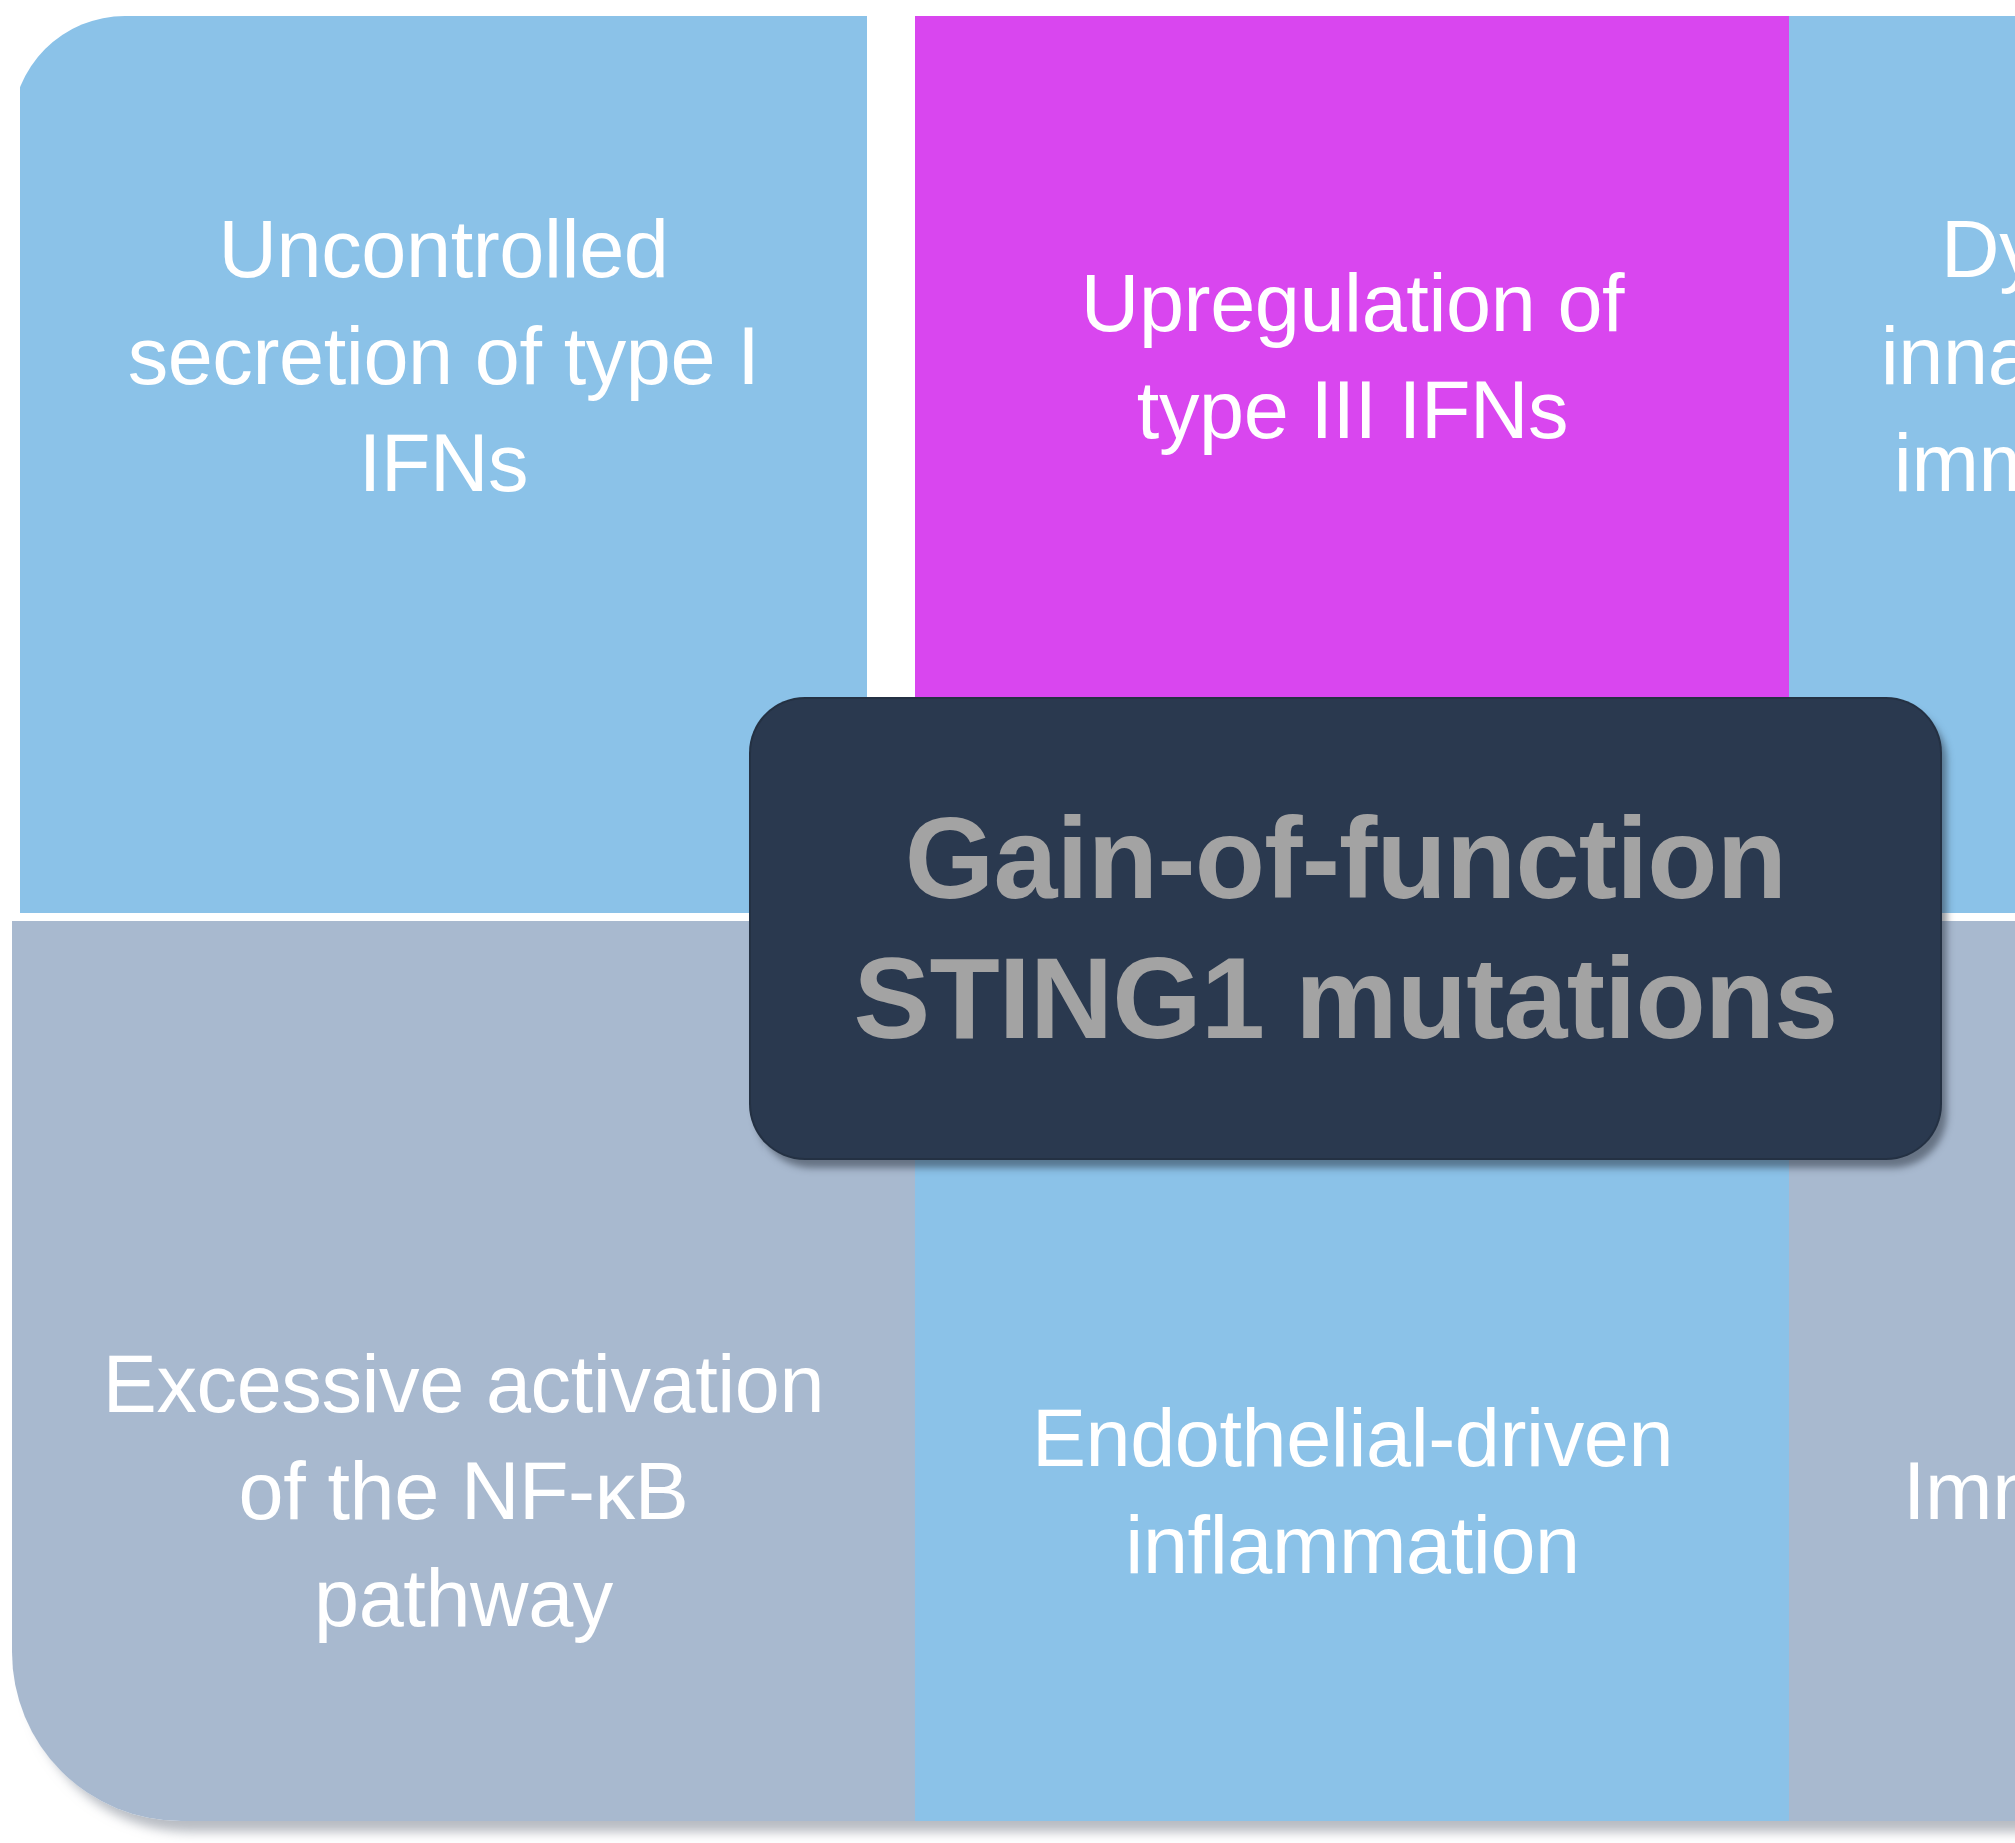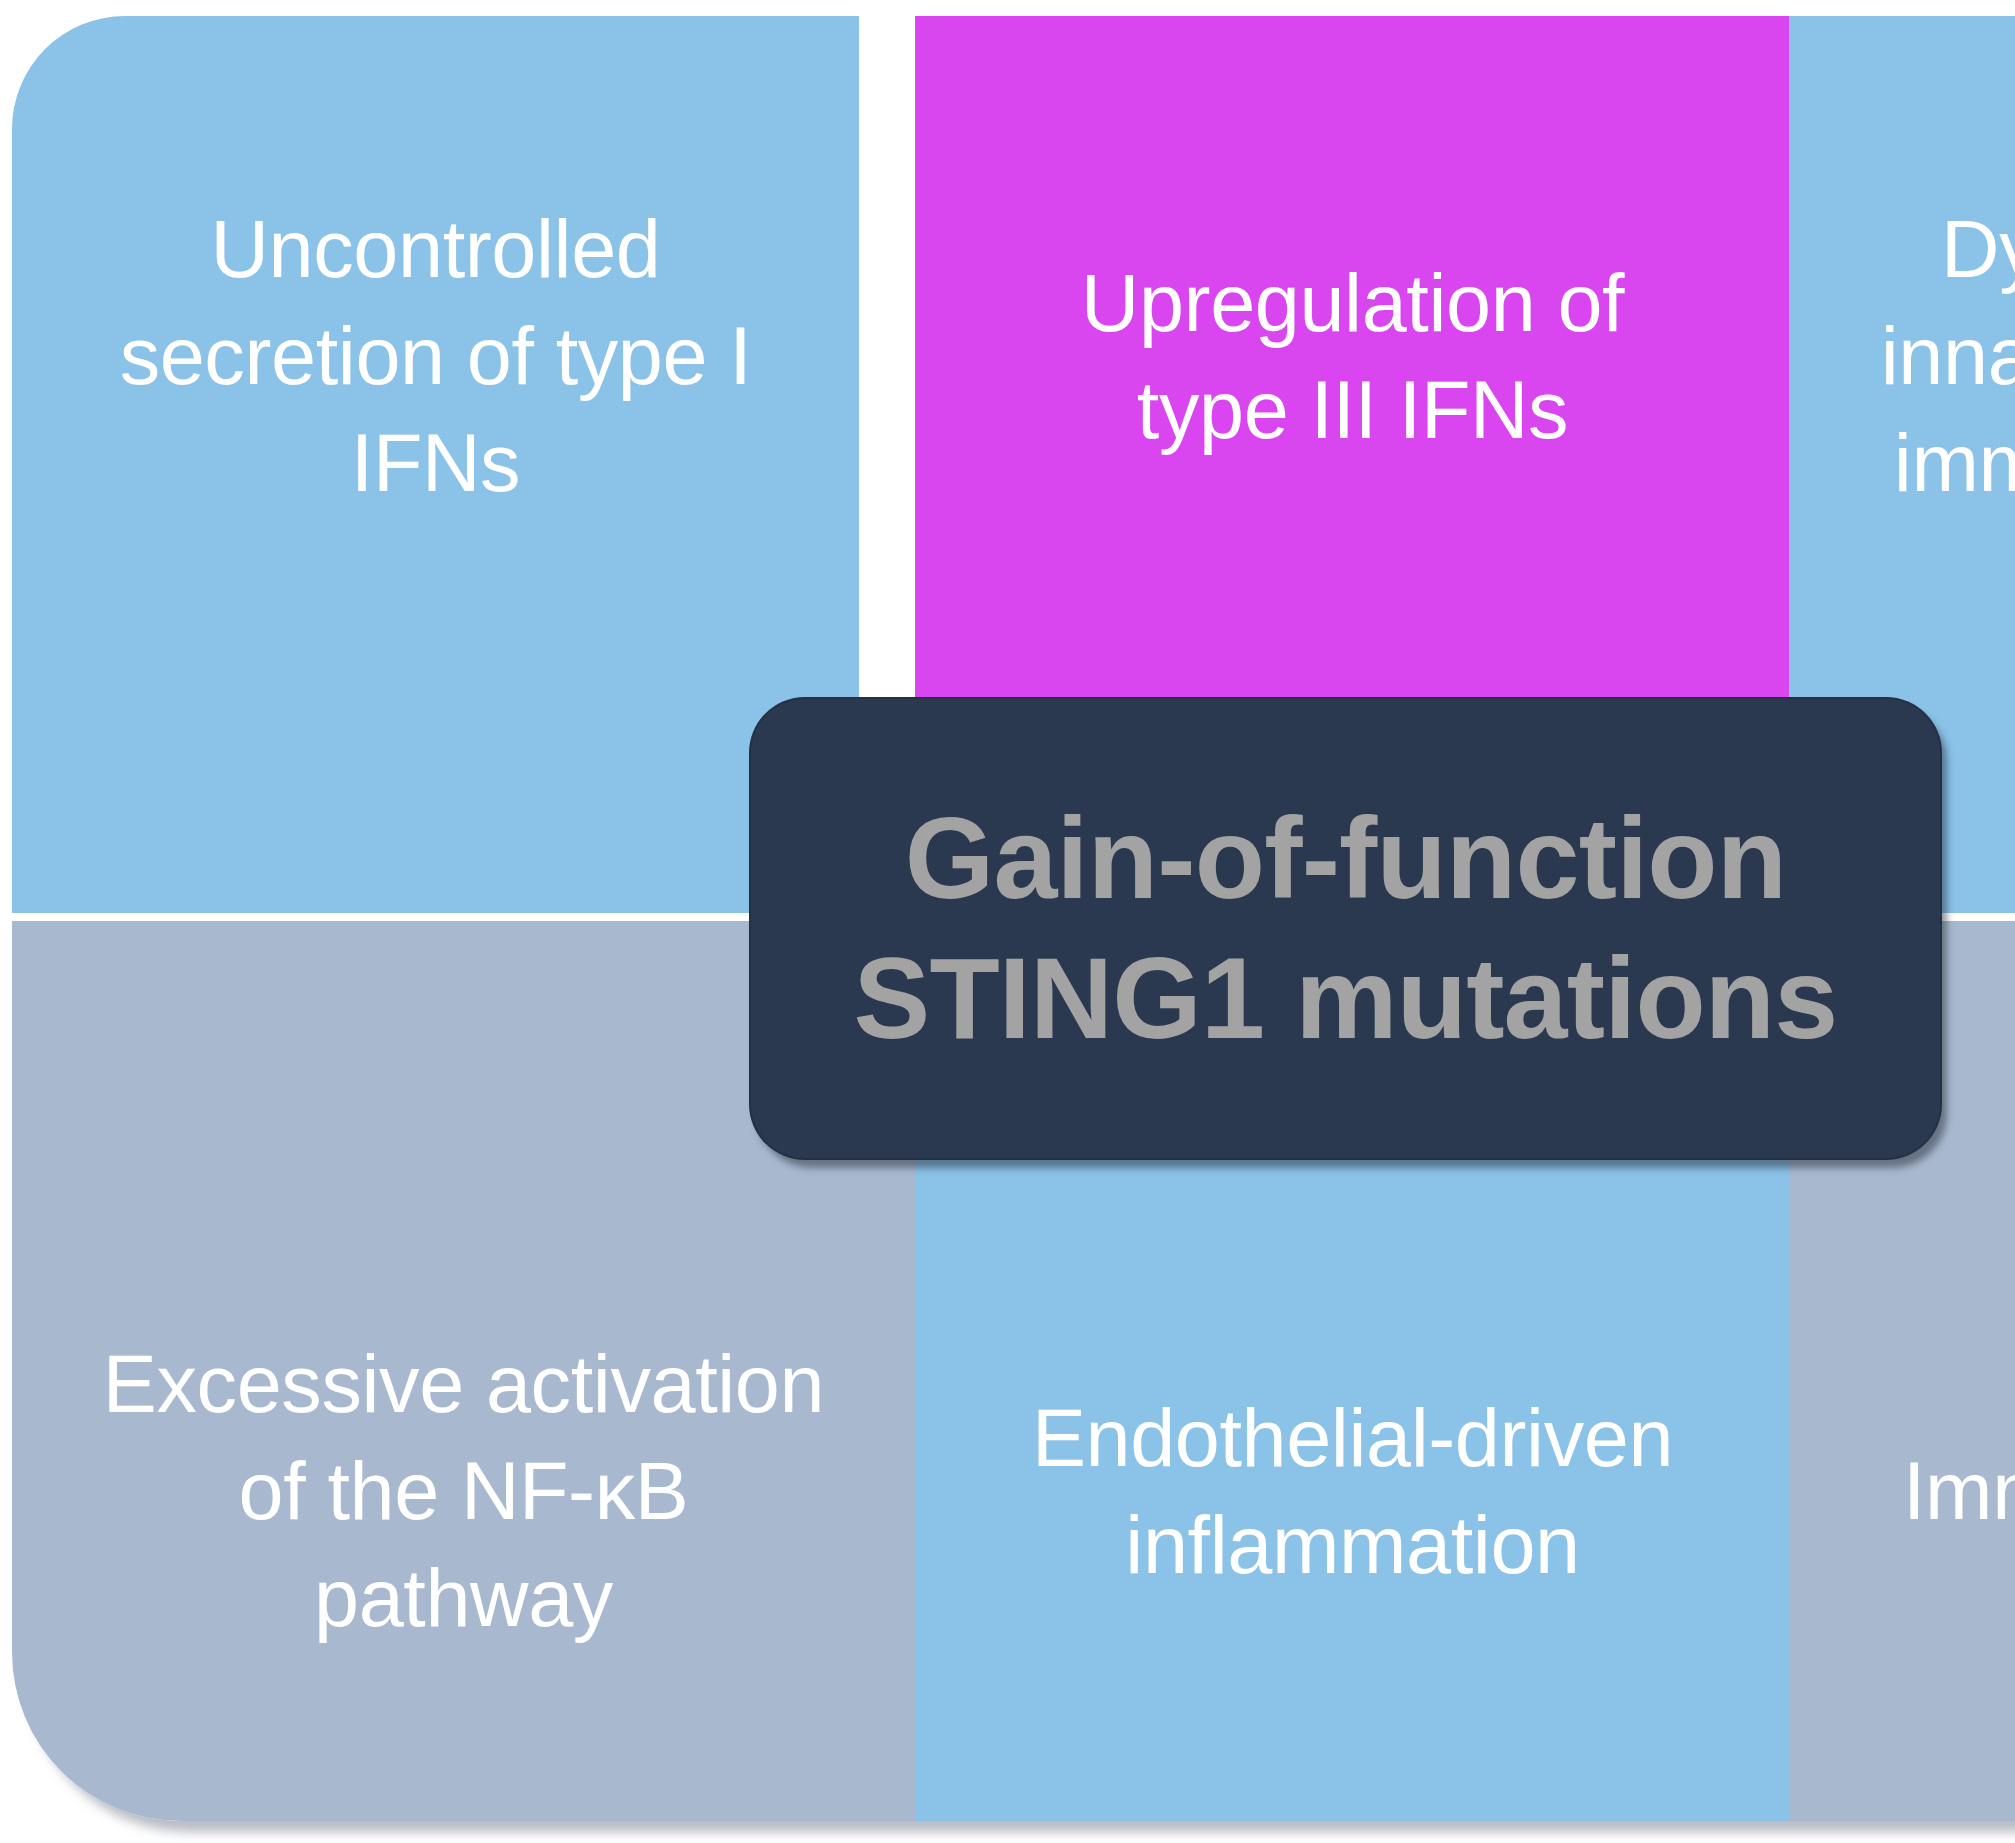--- a/index.html
+++ b/index.html
@@ -29,21 +29,21 @@
     overflow: hidden;
     box-shadow: 8.9px 16px 10.5px -5.6px rgba(126, 133, 146, 0.55);
   }
 
   .cell {
     position: absolute;
     overflow: hidden;
   }
 
   
-  .cell.tl { left: 0;      top: 0;      width: 847px; height: 897px; }
+  .cell.tl { left: 8px;      top: 0;      width: 847px; height: 897px; }
   .cell.tm { left: 903px; top: 0;      width: 875px; height: 897px; }
   .cell.tr { left: 1777px; top: 0;      width: 883px; height: 897px; }
   .cell.bl { left: 0;      top: 905px; width: 903px; height: 901px; }
   .cell.bm { left: 903px; top: 905px; width: 875px; height: 901px; }
   .cell.br { left: 1777px; top: 905px; width: 883px; height: 901px; }
 
   .cell-text-band {
     position: absolute;
     left: 0;
     right: 0;

